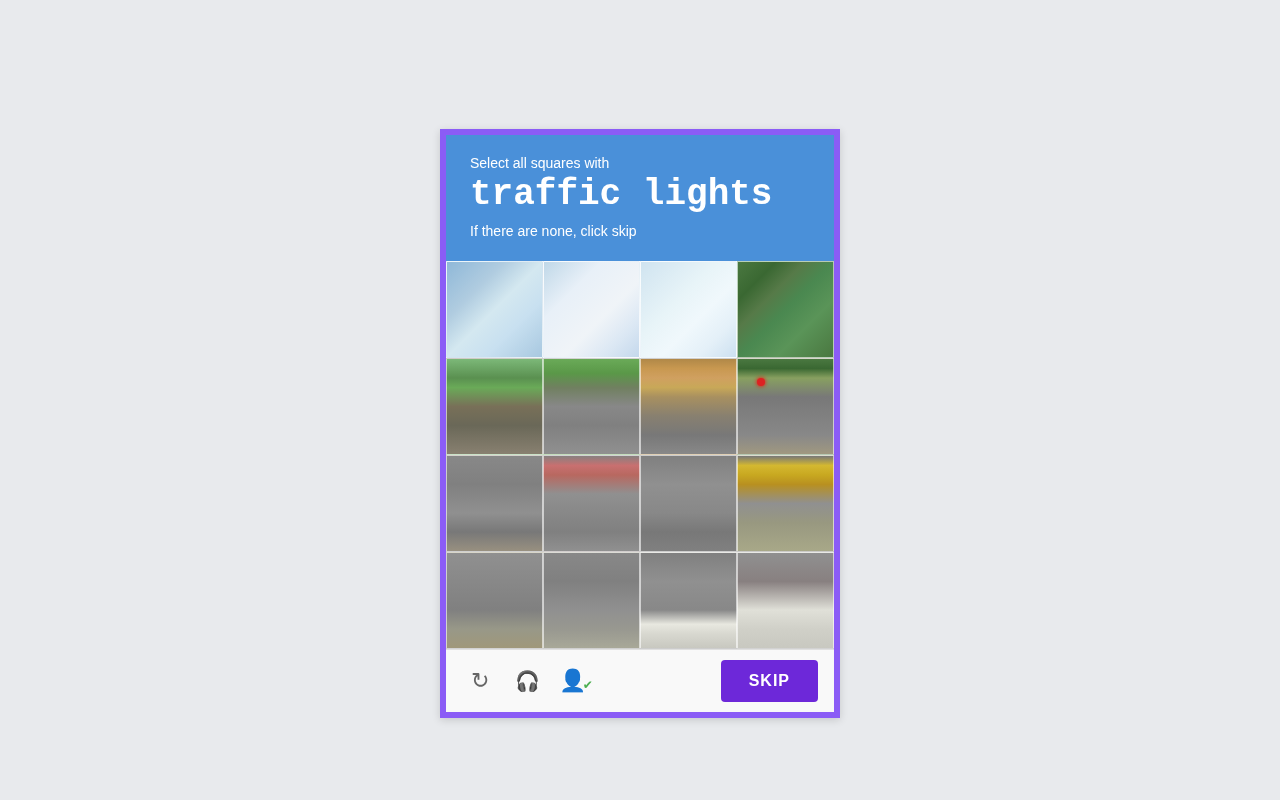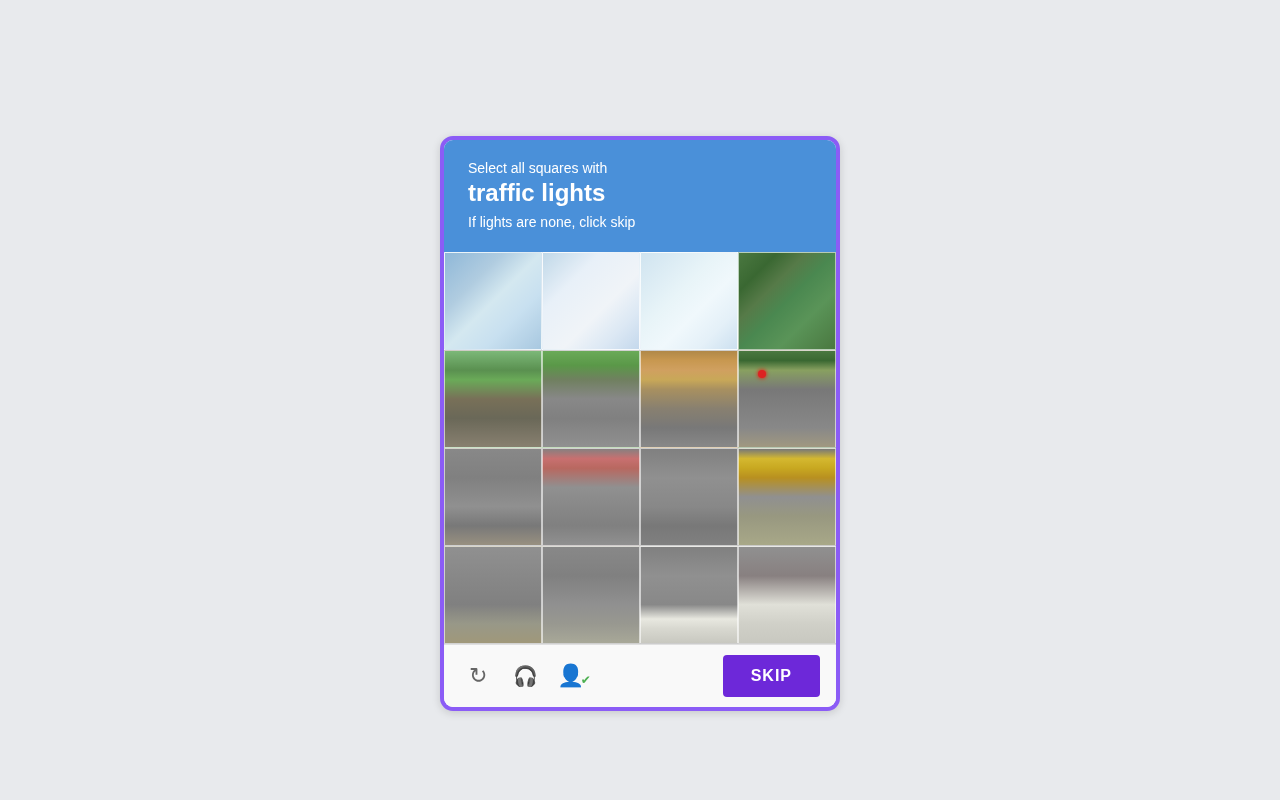--- a/index.html
+++ b/index.html
@@ -9,45 +9,46 @@
       height: 800px;
       background-color: #e8eaed;
       display: flex;
       align-items: center;
       justify-content: center;
       font-family: Arial, sans-serif;
     }
 
     .captcha-widget {
       background: #fff;
-      border: 4px solid #8b5cf6;
-      border-radius: 13px;
+      border: 6px solid #8b5cf6;
+      border-radius: 0;
       width: 400px;
       box-shadow: 0 2px 8px rgba(0,0,0,0.15);
       overflow: hidden;
       margin-top: 47px;
     }
 
     .captcha-header {
       background-color: #4a90d9;
       padding: 20px 24px 22px 24px;
       color: #fff;
     }
 
     .captcha-header .select-text {
       font-size: 14px;
       font-weight: normal;
       margin-bottom: 4px;
     }
 
     .captcha-header .main-subject {
-      font-size: 24px;
+      font-size: 36px;
       font-weight: bold;
       line-height: 1.1;
       margin-bottom: 8px;
+      font-family: Liberation Mono, monospace;
     }
 
     .captcha-header .skip-hint {
       font-size: 14px;
       font-weight: normal;
     }
 
     .captcha-grid {
       display: grid;
       grid-template-columns: repeat(4, 1fr);
@@ -196,21 +197,21 @@
     }
   </style>
 </head>
 <body>
 
 <div class="captcha-widget">
 
   <div class="captcha-header">
     <div class="select-text">Select all squares with</div>
     <div class="main-subject">traffic lights</div>
-    <div class="skip-hint">If lights are none, click skip</div>
+    <div class="skip-hint">If there are none, click skip</div>
   </div>
 
   <div class="captcha-grid">
     <div class="grid-cell cell-r1c1"></div>
     <div class="grid-cell cell-r1c2"></div>
     <div class="grid-cell cell-r1c3"></div>
     <div class="grid-cell cell-r1c4"></div>
     <div class="grid-cell cell-r2c1"></div>
     <div class="grid-cell cell-r2c2"></div>
     <div class="grid-cell cell-r2c3"></div>

